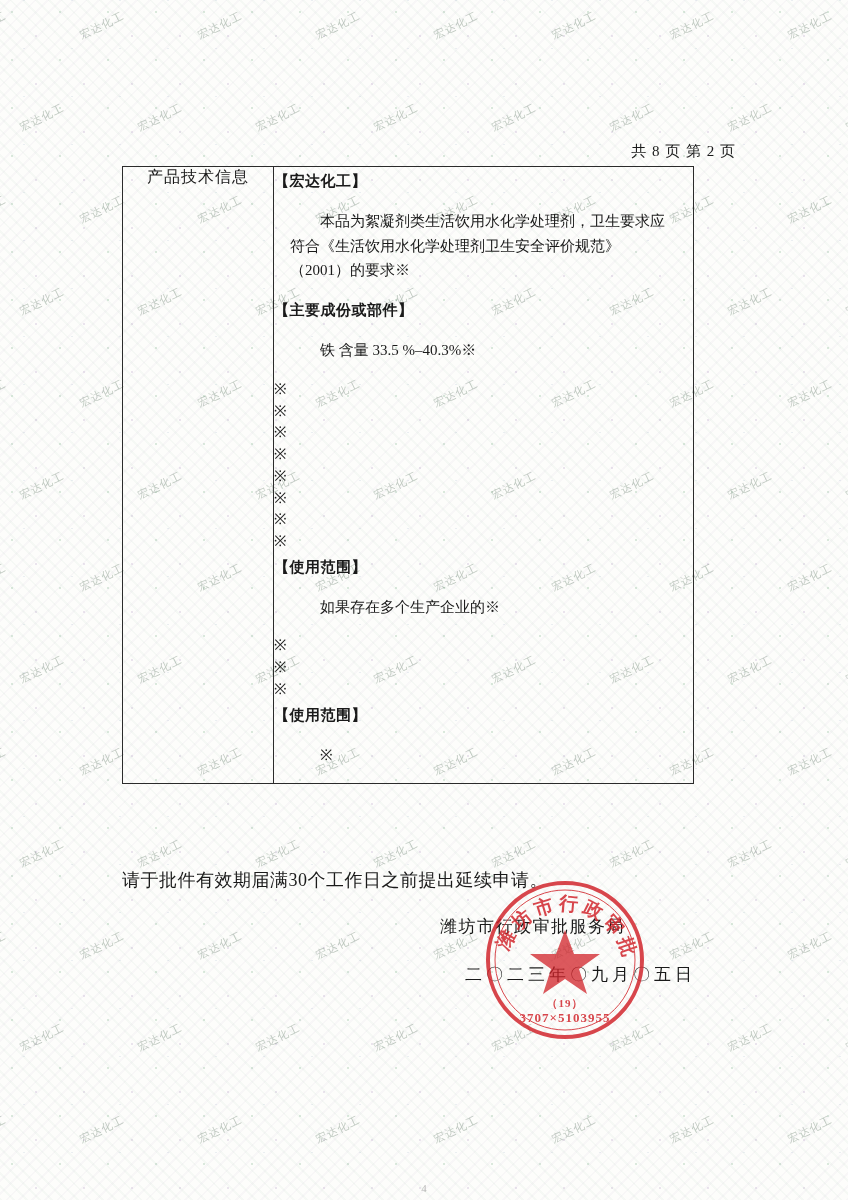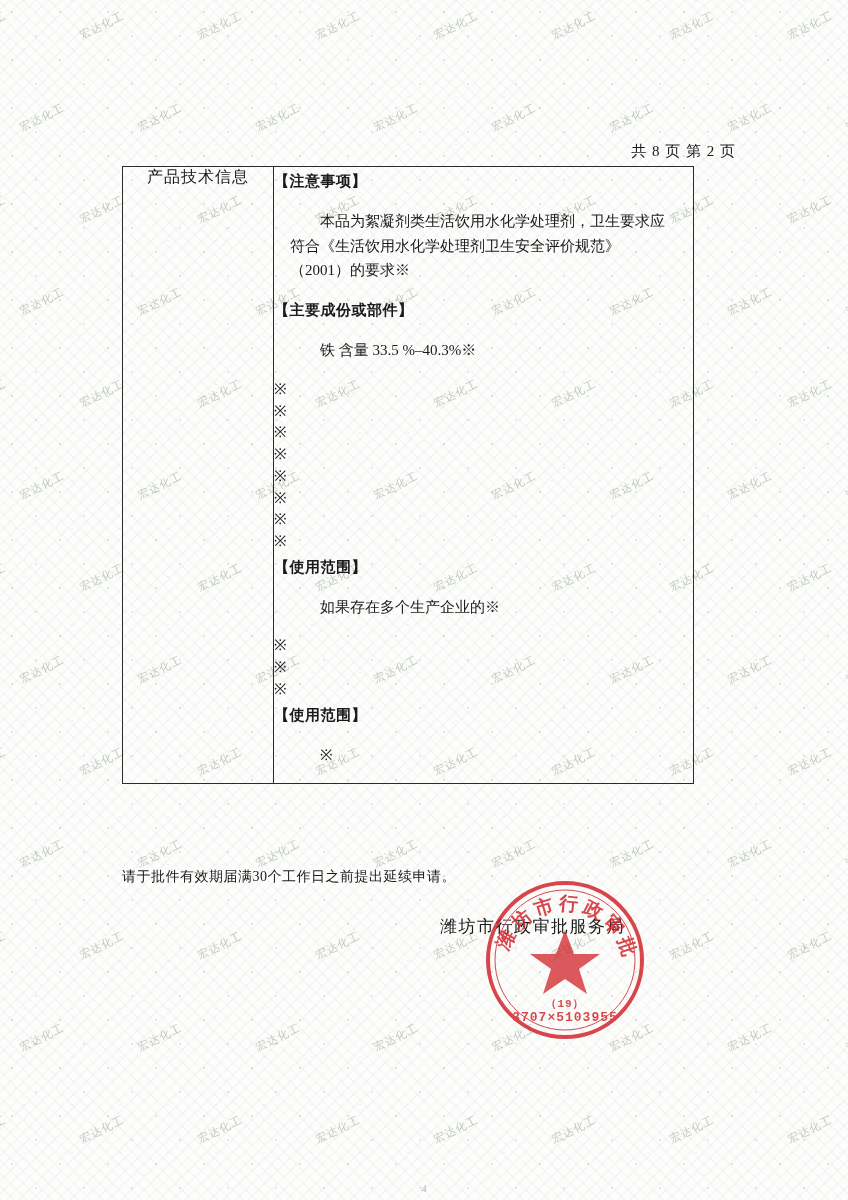--- a/index.html
+++ b/index.html
@@ -123,21 +123,21 @@
   ol.remarks li {
     margin-bottom: 2px;
     text-align: justify;
     padding-left: 4px;
   }
 
   .footnote {
     position: absolute;
     top: 868px;
     left: 122px;
-    font-size: 14px;
+    font-size: 18px;
     letter-spacing: 0.5px;
   }
 
   .issuer {
     position: absolute;
     top: 915px;
     left: 440px;
     font-size: 17px;
     letter-spacing: 1.5px;
   }
@@ -158,21 +158,21 @@
     height: 164px;
     z-index: 7;
     opacity: 0.82;
   }
   .seal-inner { position: absolute; inset: 0; }
   .seal-text-top, .seal-text-bottom, .seal-text-mid {
     position: absolute;
     width: 100%;
     text-align: center;
     color: #d01f26;
-    font-family: Liberation Mono, monospace;
+    font-family: Liberation Serif, serif;
     font-weight: bold;
   }
   .seal-text-mid { top: 118px; font-size: 11px; letter-spacing: 1px; }
   .seal-text-bottom { top: 132px; font-size: 13px; letter-spacing: 1px; }
 
   .bottom-mark {
     position: absolute;
     bottom: 6px;
     left: 50%;
     transform: translateX(-50%);
@@ -294,21 +294,21 @@
 
   <div id="content">
 
     <div class="page-no">共 8 页  第 2 页</div>
 
     <table class="main">
       <tbody>
           <tr>
         <td class="label">产品技术信息</td>
         <td class="body">
-          <div class="sec-head">【注意事项】</div>
+          <div class="sec-head">【宏达化工】</div>
           <div class="para">本品为絮凝剂类生活饮用水化学处理剂，卫生要求应符合《生活饮用水化学处理剂卫生安全评价规范》（2001）的要求※</div>
           <div class="sec-head">【主要成份或部件】</div>
           <div class="para">铁  含量 33.5 %–40.3%※</div>
           <div class="stars" style="white-space:pre-line">※
 ※
 ※
 ※
 ※
 ※
 ※
@@ -320,20 +320,21 @@
 ※</div>
           <div class="sec-head">【使用范围】</div>
           <div class="para">※</div>
         </td>
       </tr>
     </tbody>
       </table>
 
     <div class="footnote">请于批件有效期届满30个工作日之前提出延续申请。</div>
     <div class="issuer">潍坊市行政审批服务局</div>
+    <div class="issue-date">二〇二三年〇九月〇五日</div>
 
     <div class="seal">
       <svg class="seal-inner" viewBox="0 0 164 164">
         <circle cx="82" cy="82" r="77" fill="none" stroke="#d01f26" stroke-width="4"></circle>
         <circle cx="82" cy="82" r="70" fill="none" stroke="#d01f26" stroke-width="1"></circle>
         <polygon points="82,52 91,76 117,76 96,91 104,116 82,101 60,116 68,91 47,76 73,76" fill="#d01f26" opacity="0.9"></polygon>
         <path id="arcTop" d="M 22,92 A 60,60 0 0 1 142,92" fill="none" stroke="none"></path>
         <text font-family="Liberation Serif, serif" font-size="19" font-weight="bold" fill="#d01f26" letter-spacing="4">
           <textPath href="#arcTop" startOffset="10%">潍坊市行政审批服务局</textPath>
         </text>

